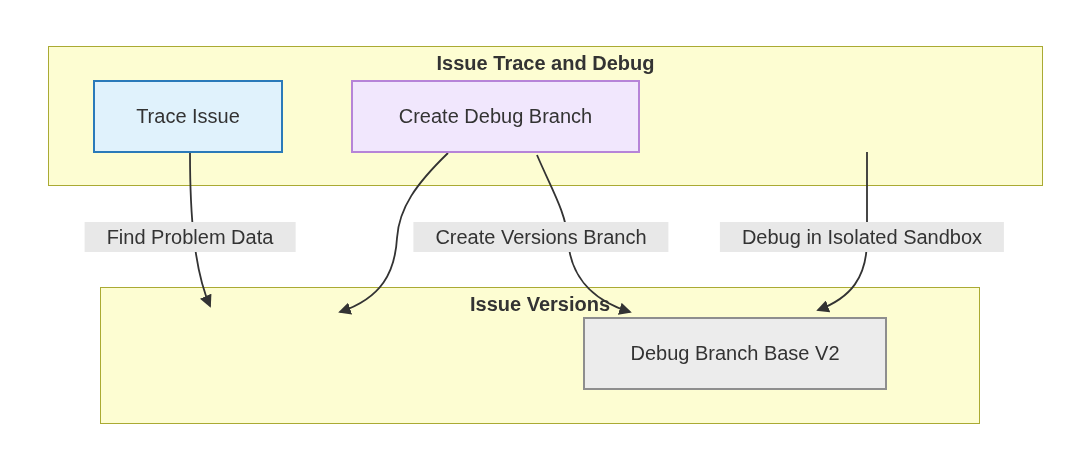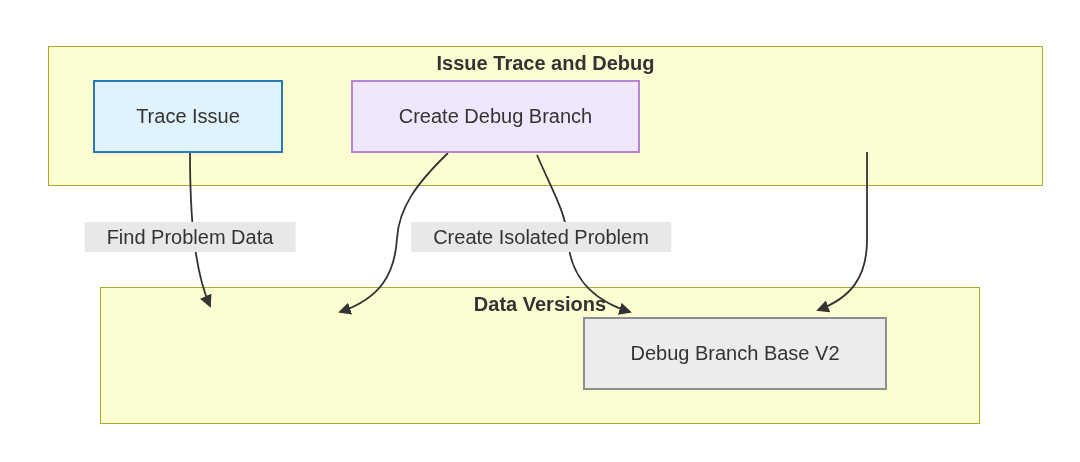--- a/index.html
+++ b/index.html
@@ -72,21 +72,21 @@
 </head>
 <body>
 
 <div class="canvas">
 
   <div class="cluster" style="left:48px; top:46px; width:995px; height:140px;">
     <div class="cluster-title">Issue Trace and Debug</div>
   </div>
 
   <div class="cluster" style="left:100px; top:287px; width:880px; height:137px;">
-    <div class="cluster-title">Data Versions</div>
+    <div class="cluster-title">Issue Versions</div>
   </div>
 
   <svg class="edges-layer" viewBox="0 0 1080 462">
     <defs>
       <marker id="arrow" viewBox="0 0 10 10" refX="8.5" refY="5" markerWidth="7" markerHeight="7" orient="auto">
         <path d="M0,0 L10,5 L0,10 z"></path>
       </marker>
     </defs>
     <path class="edge" marker-end="url(#arrow)" d="M190,153 C190,215 194,270 210,306"></path>
     <path class="edge" marker-end="url(#arrow)" d="M448,153 C416,184 399,208 397,238 C395,272 382,298 340,312"></path>
@@ -103,16 +103,17 @@
   </div>
 
 
 
   <div class="node gray-dark" style="left:583px; top:317px; width:304px; height:73px;">
     <span>Debug Branch Base V2</span>
   </div>
 
   <div class="edge-label" style="left:190px; top:237px;">Find Problem Data</div>
 
-  <div class="edge-label" style="left:541px; top:237px;">Create Isolated Problem</div>
+  <div class="edge-label" style="left:541px; top:237px;">Create Versions Branch</div>
 
+  <div class="edge-label" style="left:862px; top:237px;">Debug in Isolated Sandbox</div>
 
 </div>
 
 </body></html>

